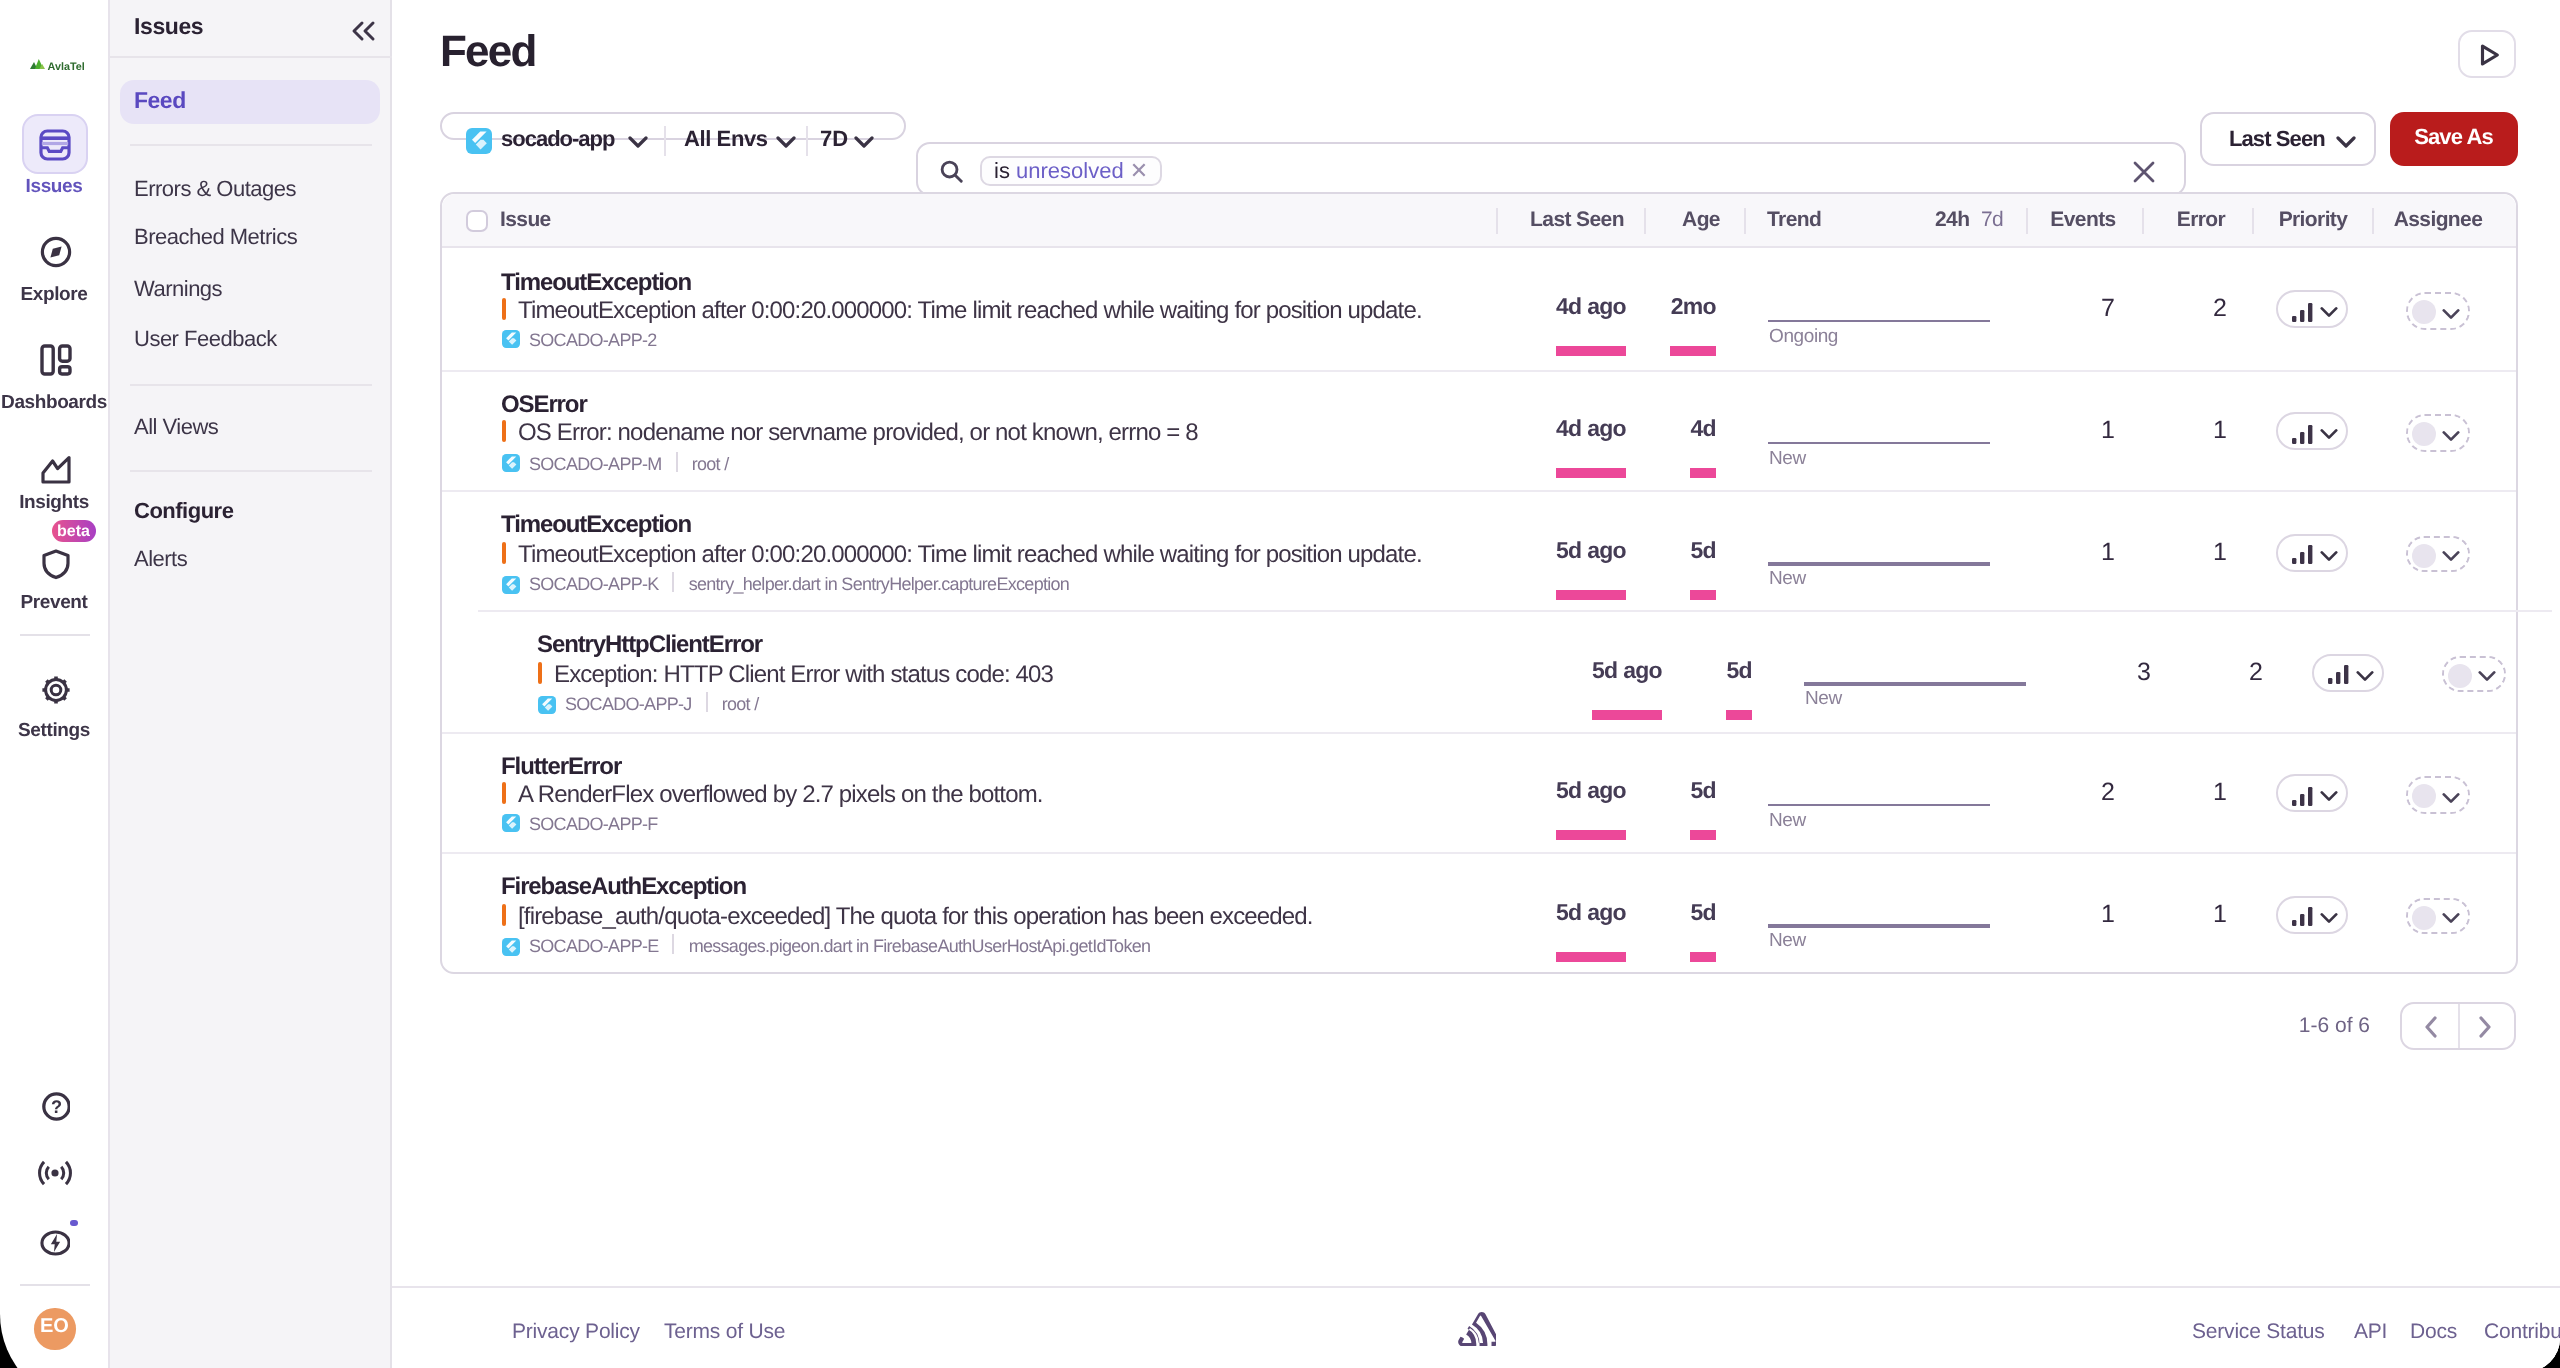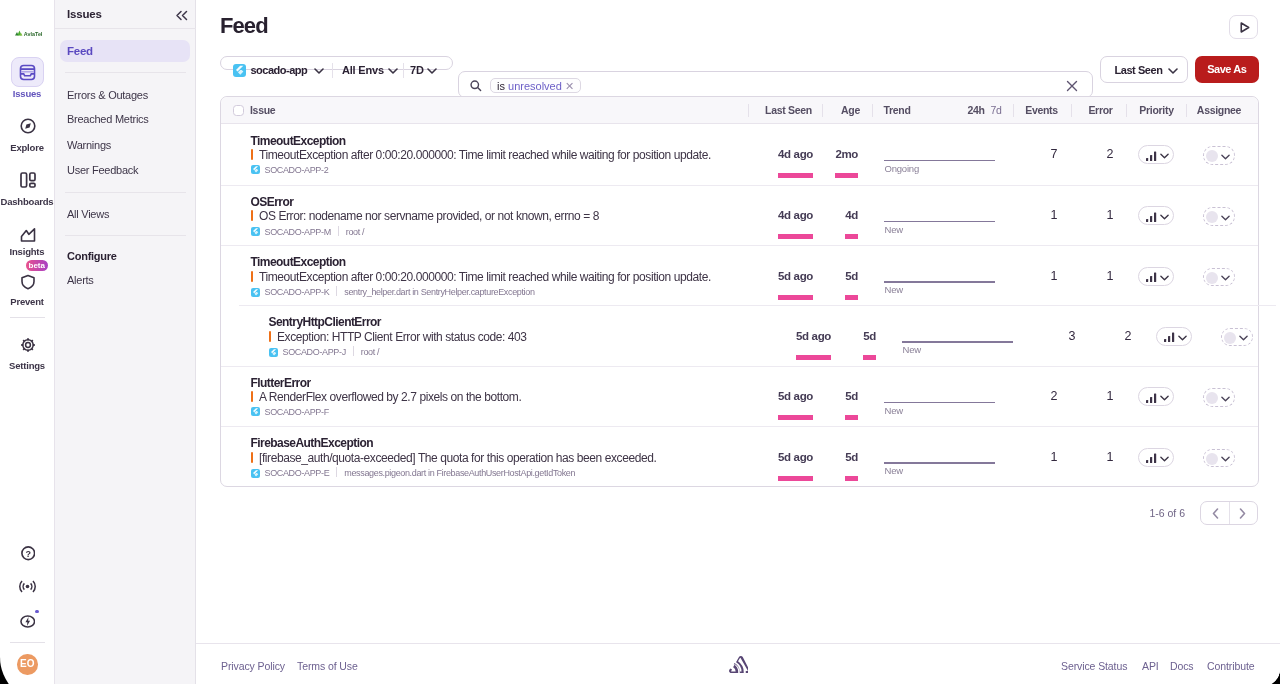--- a/index.html
+++ b/index.html
@@ -36,21 +36,21 @@
 .trend { position:absolute; left:663px; top:35px; width:111px; height:1.5px; background:#84789a; }
 .trlabel { position:absolute; left:664px; top:38px; font-size:9.5px; letter-spacing:-0.2px; color:#8b8198; }
 .num { position:absolute; top:22.5px; font-size:12.5px; color:#33293f; }
 .nev { right:200px; }
 .nus { right:144px; }
 .prio { position:absolute; left:917.5px; top:20.5px; width:36px; height:19px; border:1px solid #dcd6e2; border-radius:9.5px; background:#fff; }
 .assg { position:absolute; left:982px; top:21.5px; width:32.5px; height:18.5px; border:1px dashed #c9c1d4; border-radius:9.5px; }
 .assg .av { position:absolute; left:2.8px; top:3px; width:12.2px; height:12.2px; border-radius:50%; background:#e8e4ee; }
 
 #footer { position:absolute; left:0; top:643px; width:1084px; border-top:1px solid #e8e4ec; height:43px; background:#fff; }
-.flink { position:absolute; top:16px; font-size:10.5px; letter-spacing:-0.1px; color:#6d6190; }
+.flink { position:absolute; top:16px; font-size:10.5px; letter-spacing:-0.1px; color:#6d6190;margin-left:35px; }
 </style>
 </head>
 <body>
 <div id="page">
   <div id="rail">
 
     <div style="position:absolute; left:15px; top:23px; width:27px; height:8px;">
       <svg width="27" height="8" viewBox="0 0 27 8">
         <path d="M0 6.5 L2 3 L3.7 6.5 Z" fill="#2e7d32"></path>
         <path d="M2.4 6.5 L4.4 1.5 L6.8 6.5 Z" fill="#4caf2e"></path>

